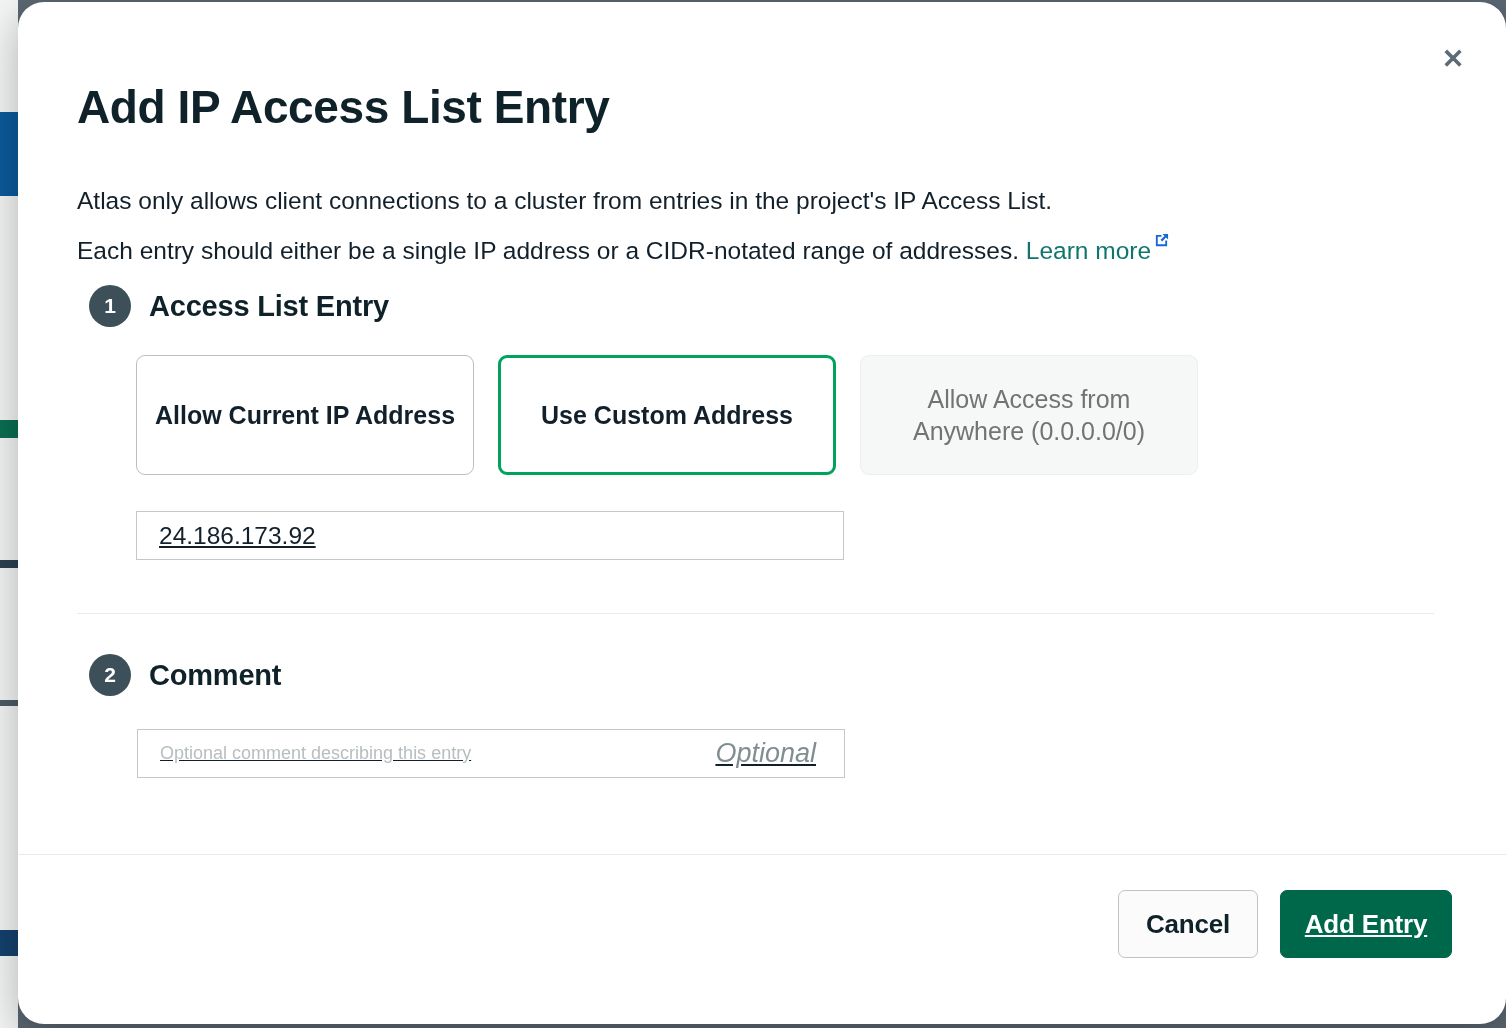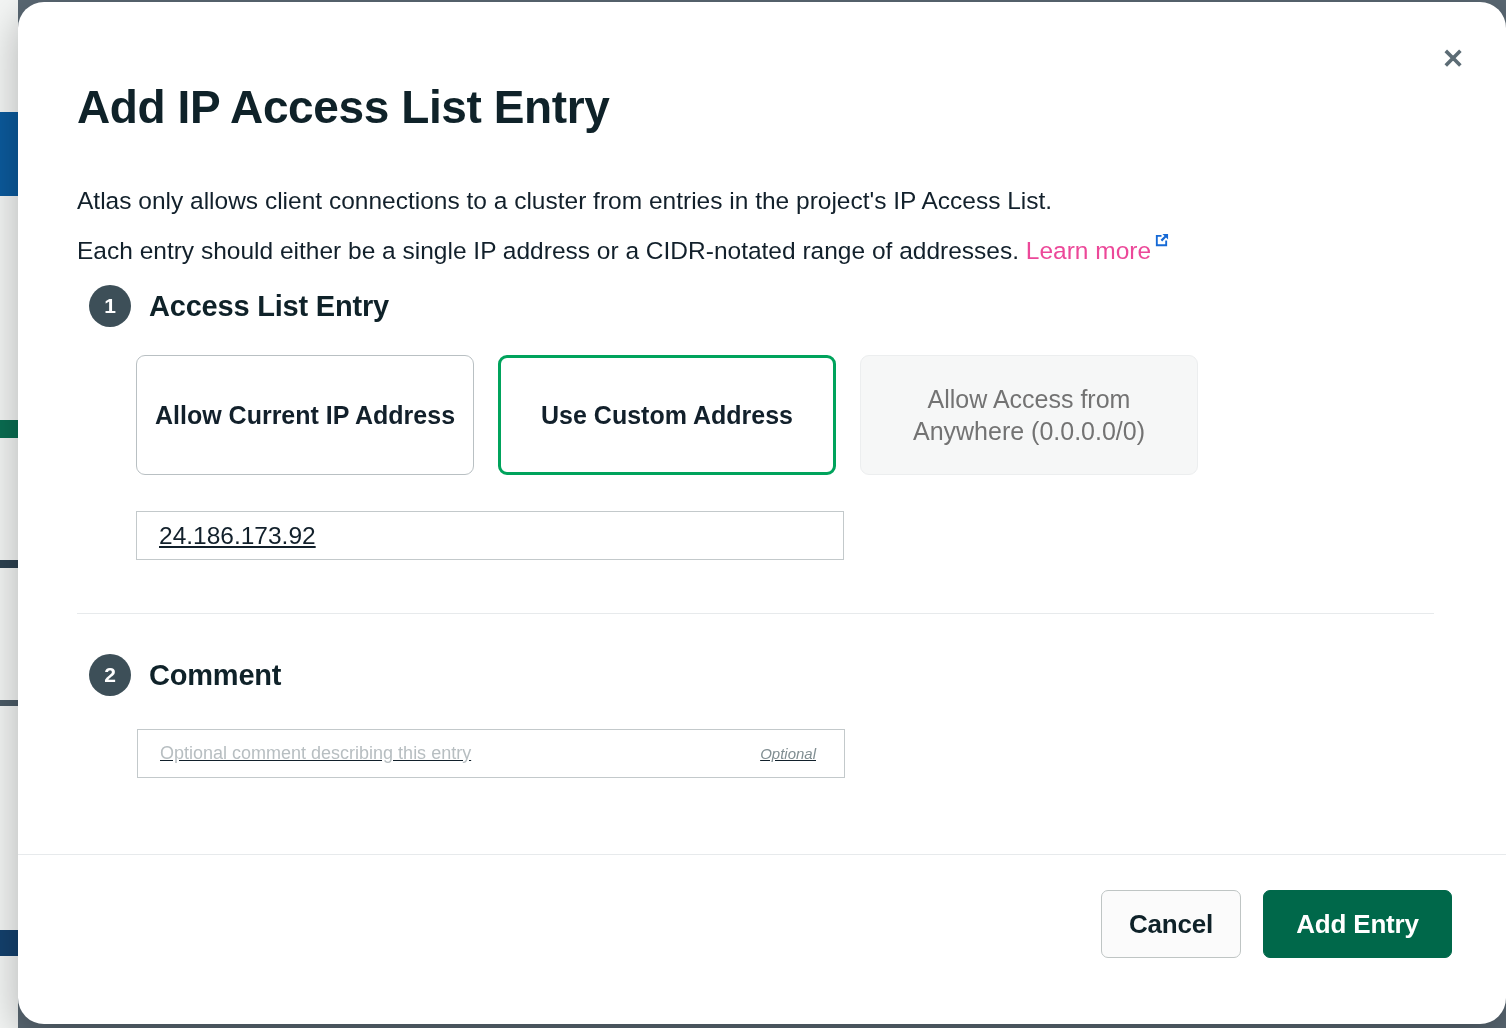--- a/index.html
+++ b/index.html
@@ -95,21 +95,21 @@
     left: 59px;
     top: 178px;
     font-size: 24.5px;
     line-height: 41px;
     color: #12202b;
     width: 1320px;
   }
   .desc .line { white-space: nowrap; }
 
   .learn-more {
-    color: #ec4899;
+    color: #0f766e;
     text-decoration: none;
     cursor: pointer;
   }
   .ext-icon {
     display: inline-block;
     vertical-align: super;
     margin-left: 3px;
     width: 15px;
     height: 15px;
     position: relative;
@@ -208,21 +208,21 @@
     left: 119px;
     justify-content: space-between;
   }
   #comment-field .placeholder {
     color: #b7bec1;
     font-size: 18px;
   }
   #comment-field .optional-tag {
     color: #808e92;
     font-style: italic;
-    font-size: 15px;
+    font-size: 27px;
     padding-right: 6px;
     margin-left: 45px;
   }
 
   
   .divider-inner {
     position: absolute;
     left: 59px;
     top: 611px;
     width: 1357px;
@@ -259,24 +259,25 @@
     box-sizing: border-box;
     letter-spacing: -0.2px;
   }
   .btn-cancel {
     width: 140px;
     background: #fbfbfb;
     border: 1.4px solid #bfc5c4;
     color: #0f2229;
   }
   .btn-primary {
-    width: 189px;
+    width: 172px;
     background: #00684a;
     border: 1.4px solid #00684a;
     color: #ffffff;
+    text-decoration: underline;
   }
 </style>
 </head>
 <body>
 
 <div id="backdrop">
   <div class="bg-white-page"></div>
   <div class="bg-strip bg-blue-block"></div>
   <div class="bg-strip bg-dark-a"></div>
   <div class="bg-strip bg-dark-b"></div>

